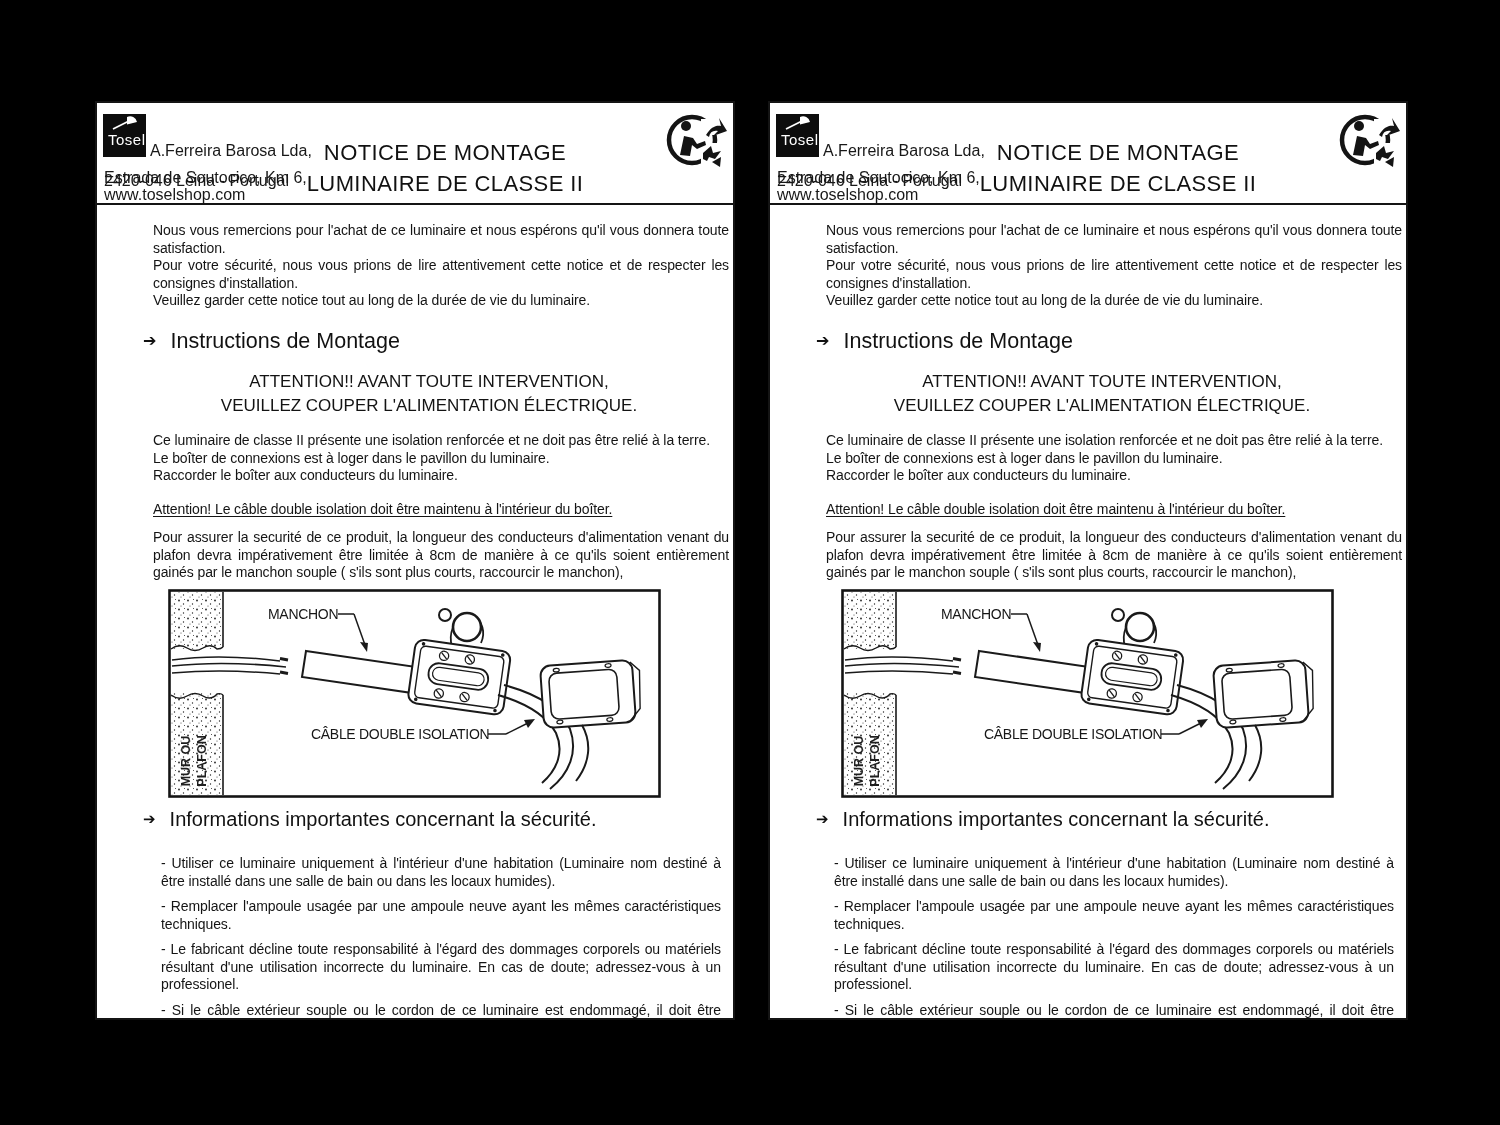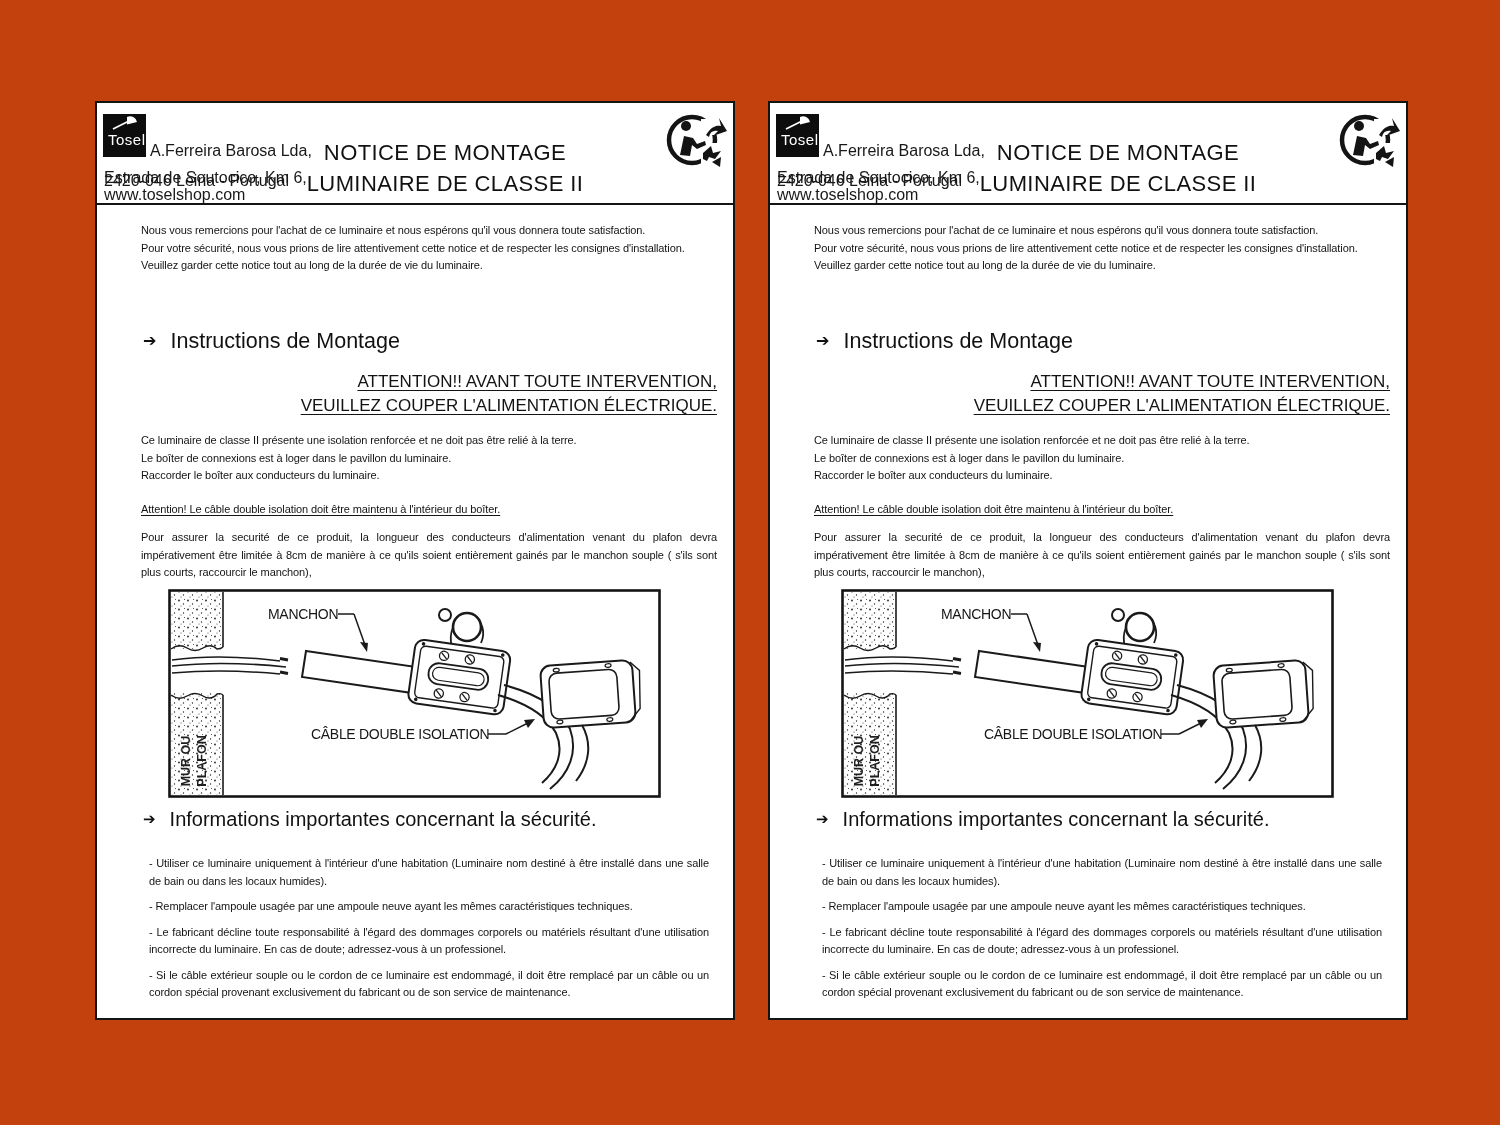--- a/index.html
+++ b/index.html
@@ -1,16 +1,16 @@
 <!DOCTYPE html>
 <html><head>
 <meta charset="utf-8">
 <style>
   html,body{margin:0;padding:0;background:#fbfbfb;}
-  .canvas{position:relative;width:1500px;height:1125px;background:#c2410c;overflow:hidden;
+  .canvas{position:relative;width:1500px;height:1125px;background:#000000;overflow:hidden;
           font-family:"Liberation Sans",sans-serif;color:#161616;}
   .sheet{position:absolute;top:101px;width:640px;height:919px;background:#fff;
          border:2px solid #141414;box-sizing:border-box;overflow:hidden;}
   .page-slot{position:absolute;top:101px;width:640px;height:919px;}
   .page-slot.left{left:95px}
   .page-slot.right{left:768px}
   .sheet{position:absolute;left:0;top:0;}
 
   
   .hdr{position:absolute;left:0;top:0;right:0;height:100px;border-bottom:2px solid #141414;}
@@ -18,36 +18,36 @@
   .addr{position:absolute;font-size:16px;line-height:13.5px;white-space:nowrap;color:#181818;}
   .addr1{left:53px;top:41px}
   .addr2{left:7px;top:68px}
   .addr3{left:7px;top:71px}
   .addr4{left:7px;top:85px}
   .title{position:absolute;left:100px;right:40px;top:34px;text-align:center;
          font-size:22px;line-height:31px;letter-spacing:.4px;color:#111;}
   .triman{position:absolute;right:6px;top:6px;width:62px;height:62px;}
 
   
-  .tx{position:absolute;left:44px;width:576px;font-size:11px;line-height:17.5px;
+  .tx{position:absolute;left:56px;width:576px;font-size:14px;line-height:17.5px;
       letter-spacing:-.1px;color:#141414;}
   .just{text-align:justify;}
   .intro{top:119px}
   .trio{top:329px}
   .trio div{white-space:nowrap;}
   .warn{top:398px;white-space:nowrap;}
   .warn span{text-decoration:underline;text-underline-offset:2px;}
   .p4{top:426px}
   .headrow{position:absolute;left:46px;display:flex;align-items:baseline;color:#111;}
   .h-montage{top:226px;font-size:21.5px;}
   .h-safety{top:705px;font-size:20px;}
   .headrow .arr{font-size:.75em;margin-right:14px;position:relative;top:-2px;}
   .attn{position:absolute;left:44px;width:576px;top:267px;text-align:center;
         font-size:17px;line-height:24px;color:#131313;}
-  .attn div{text-decoration:underline;text-underline-offset:3px;text-align:right;}
+  .attn div{text-underline-offset:3px;}
   .safety{top:744px}
   .safety p{margin:8px;}
 
   .diagram{position:absolute;left:71px;top:486px;width:493px;height:209px;}
   svg text{font-family:"Liberation Sans",sans-serif;}
 </style>
 </head>
 <body>
 
 <main class="canvas">

